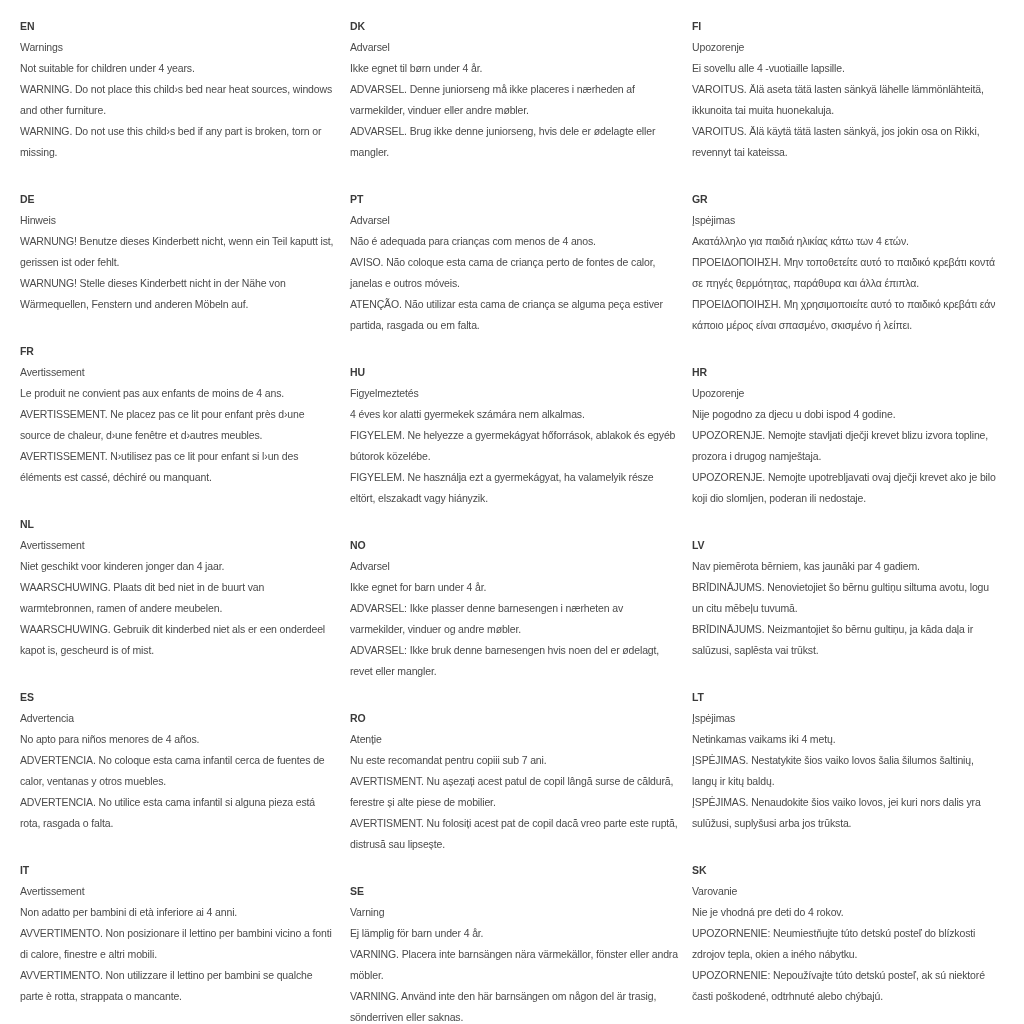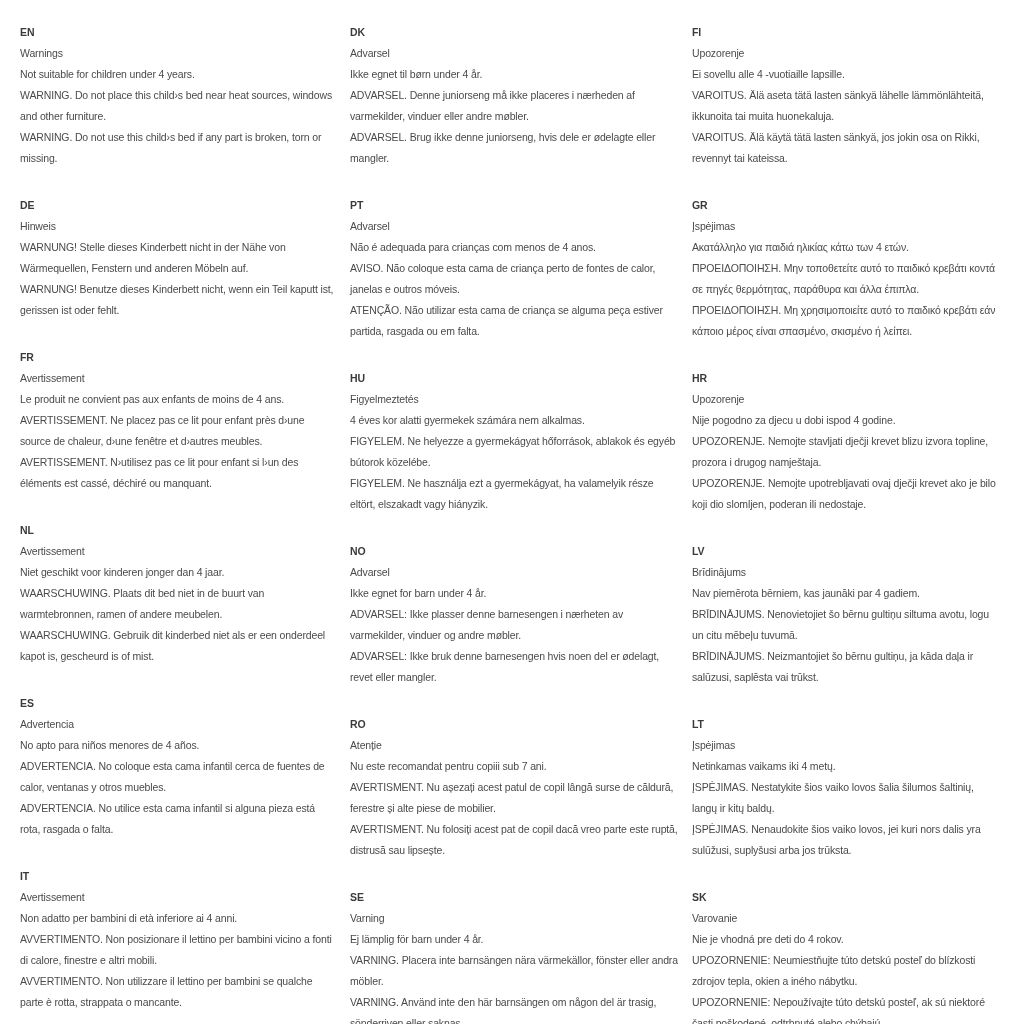--- a/index.html
+++ b/index.html
@@ -11,21 +11,21 @@
     width: 1024px;
     height: 1024px;
     overflow: hidden;
     font-family: "Liberation Sans", "DejaVu Sans", sans-serif;
     color: #454545;
   }
   .page {
     box-sizing: border-box;
     width: 1024px;
     height: 1024px;
-    padding: 22px 0 0 20px;
+    padding: 16px 0 0 20px;
     display: grid;
     grid-template-columns: 330px 342px 322px;
     background: #ffffff;
   }
   .col {
     box-sizing: border-box;
     padding-right: 14px;
   }
   .lang-block {
     margin-bottom: 26px;
@@ -53,22 +53,22 @@
     <div class="lang-code">EN</div>
   <div class="warning-line">Warnings</div>
         <div class="warning-line">Not suitable for children under 4 years.</div>
         <div class="warning-line">WARNING. Do not place this child›s bed near heat sources, windows and other furniture.</div>
         <div class="warning-line">WARNING. Do not use this child›s bed if any part is broken, torn or missing.</div>
       </div>
 
   <div class="lang-block">
     <div class="lang-code">DE</div>
   <div class="warning-line">Hinweis</div>
+        <div class="warning-line">WARNUNG! Benutze dieses Kinderbett nicht, wenn ein Teil kaputt ist, gerissen ist oder fehlt.</div>
         <div class="warning-line">WARNUNG! Stelle dieses Kinderbett nicht in der Nähe von Wärmequellen, Fenstern und anderen Möbeln auf.</div>
-        <div class="warning-line">WARNUNG! Benutze dieses Kinderbett nicht, wenn ein Teil kaputt ist, gerissen ist oder fehlt.</div>
       </div>
 
   <div class="lang-block">
     <div class="lang-code">FR</div>
   <div class="warning-line">Avertissement</div>
         <div class="warning-line">Le produit ne convient pas aux enfants de moins de 4 ans.</div>
         <div class="warning-line">AVERTISSEMENT. Ne placez pas ce lit pour enfant près d›une source de chaleur, d›une fenêtre et d›autres meubles.</div>
         <div class="warning-line">AVERTISSEMENT. N›utilisez pas ce lit pour enfant si l›un des éléments est cassé, déchiré ou manquant.</div>
       </div>
 
@@ -167,21 +167,20 @@
   <div class="lang-block">
     <div class="lang-code">HR</div>
   <div class="warning-line">Upozorenje</div>
         <div class="warning-line">Nije pogodno za djecu u dobi ispod 4 godine.</div>
         <div class="warning-line">UPOZORENJE. Nemojte stavljati dječji krevet blizu izvora topline, prozora i drugog namještaja.</div>
         <div class="warning-line">UPOZORENJE. Nemojte upotrebljavati ovaj dječji krevet ako je bilo koji dio slomljen, poderan ili nedostaje.</div>
       </div>
 
   <div class="lang-block">
     <div class="lang-code">LV</div>
-  <div class="warning-line">Brīdinājums</div>
         <div class="warning-line">Nav piemērota bērniem, kas jaunāki par 4 gadiem.</div>
         <div class="warning-line">BRĪDINĀJUMS. Nenovietojiet šo bērnu gultiņu siltuma avotu, logu un citu mēbeļu tuvumā.</div>
         <div class="warning-line">BRĪDINĀJUMS. Neizmantojiet šo bērnu gultiņu, ja kāda daļa ir salūzusi, saplēsta vai trūkst.</div>
       </div>
 
   <div class="lang-block">
     <div class="lang-code">LT</div>
   <div class="warning-line">Įspėjimas</div>
         <div class="warning-line">Netinkamas vaikams iki 4 metų.</div>
         <div class="warning-line">ĮSPĖJIMAS. Nestatykite šios vaiko lovos šalia šilumos šaltinių, langų ir kitų baldų.</div>

